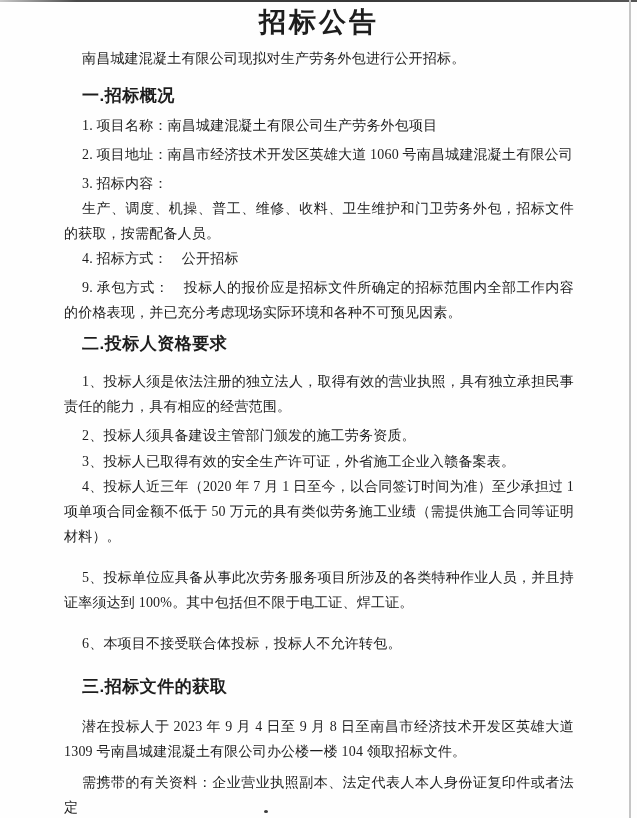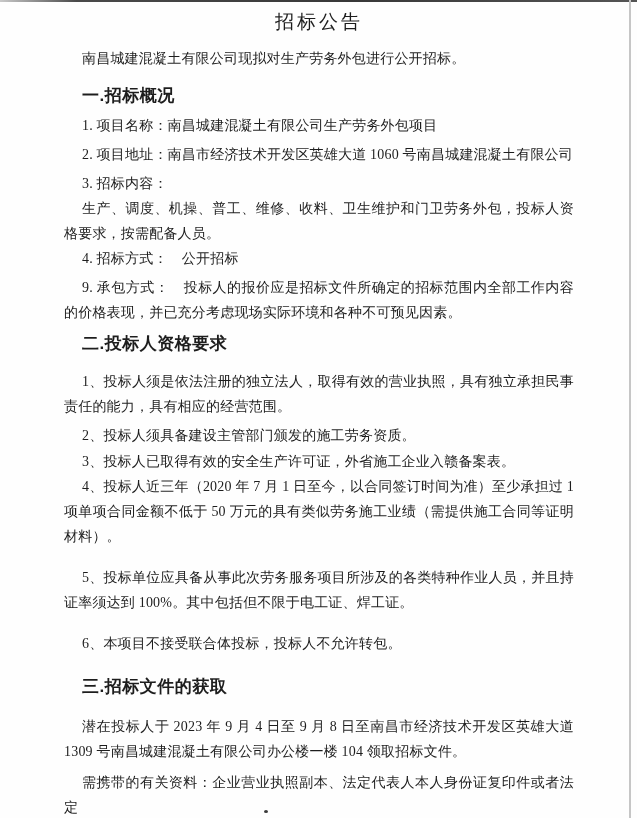--- a/index.html
+++ b/index.html
@@ -35,23 +35,23 @@
     background: #3a3a3a;
     border-radius: 50%;
   }
   .content {
     position: absolute;
     left: 64px; top: 0;
     width: 510px;
   }
   .doc-title {
     margin: 4px 0 6px 0;
-    font-size: 19px;
+    font-size: 27px;
     line-height: 36px;
-    font-weight: normal;
+    font-weight: bold;
     text-align: center;
     letter-spacing: 3px;
   }
   .p {
     margin: 0;
     font-size: 14px;
     line-height: 25px;
     text-indent: 18px;
     text-align: justify;
     letter-spacing: 0.2px;
@@ -84,21 +84,21 @@
   <div class="content">
 
     <h1 class="doc-title">招标公告</h1>
 
     <p class="p">南昌城建混凝土有限公司现拟对生产劳务外包进行公开招标。</p>
 
     <h2 class="sec-heading h1">一.招标概况</h2>
     <p class="p mt0">1. 项目名称：南昌城建混凝土有限公司生产劳务外包项目</p>
     <p class="p mt4">2. 项目地址：南昌市经济技术开发区英雄大道 1060 号南昌城建混凝土有限公司</p>
     <p class="p mt4">3. 招标内容：</p>
-    <p class="p mt0">生产、调度、机操、普工、维修、收料、卫生维护和门卫劳务外包，投标人资格要求，按需配备人员。</p>
+    <p class="p mt0">生产、调度、机操、普工、维修、收料、卫生维护和门卫劳务外包，招标文件的获取，按需配备人员。</p>
     <p class="p mt0">4. 招标方式：　公开招标</p>
     <p class="p mt4">9. 承包方式：　投标人的报价应是招标文件所确定的招标范围内全部工作内容的价格表现，并已充分考虑现场实际环境和各种不可预见因素。</p>
 
     <h2 class="sec-heading h2">二.投标人资格要求</h2>
     <p class="p mt0">1、投标人须是依法注册的独立法人，取得有效的营业执照，具有独立承担民事责任的能力，具有相应的经营范围。</p>
     <p class="p mt4">2、投标人须具备建设主管部门颁发的施工劳务资质。</p>
     <p class="p mt1">3、投标人已取得有效的安全生产许可证，外省施工企业入赣备案表。</p>
     <p class="p mt0">4、投标人近三年（2020 年 7 月 1 日至今，以合同签订时间为准）至少承担过 1 项单项合同金额不低于 50 万元的具有类似劳务施工业绩（需提供施工合同等证明材料）。</p>
     <p class="p mt16">5、投标单位应具备从事此次劳务服务项目所涉及的各类特种作业人员，并且持证率须达到 100%。其中包括但不限于电工证、焊工证。</p>
     <p class="p mt16">6、本项目不接受联合体投标，投标人不允许转包。</p>

